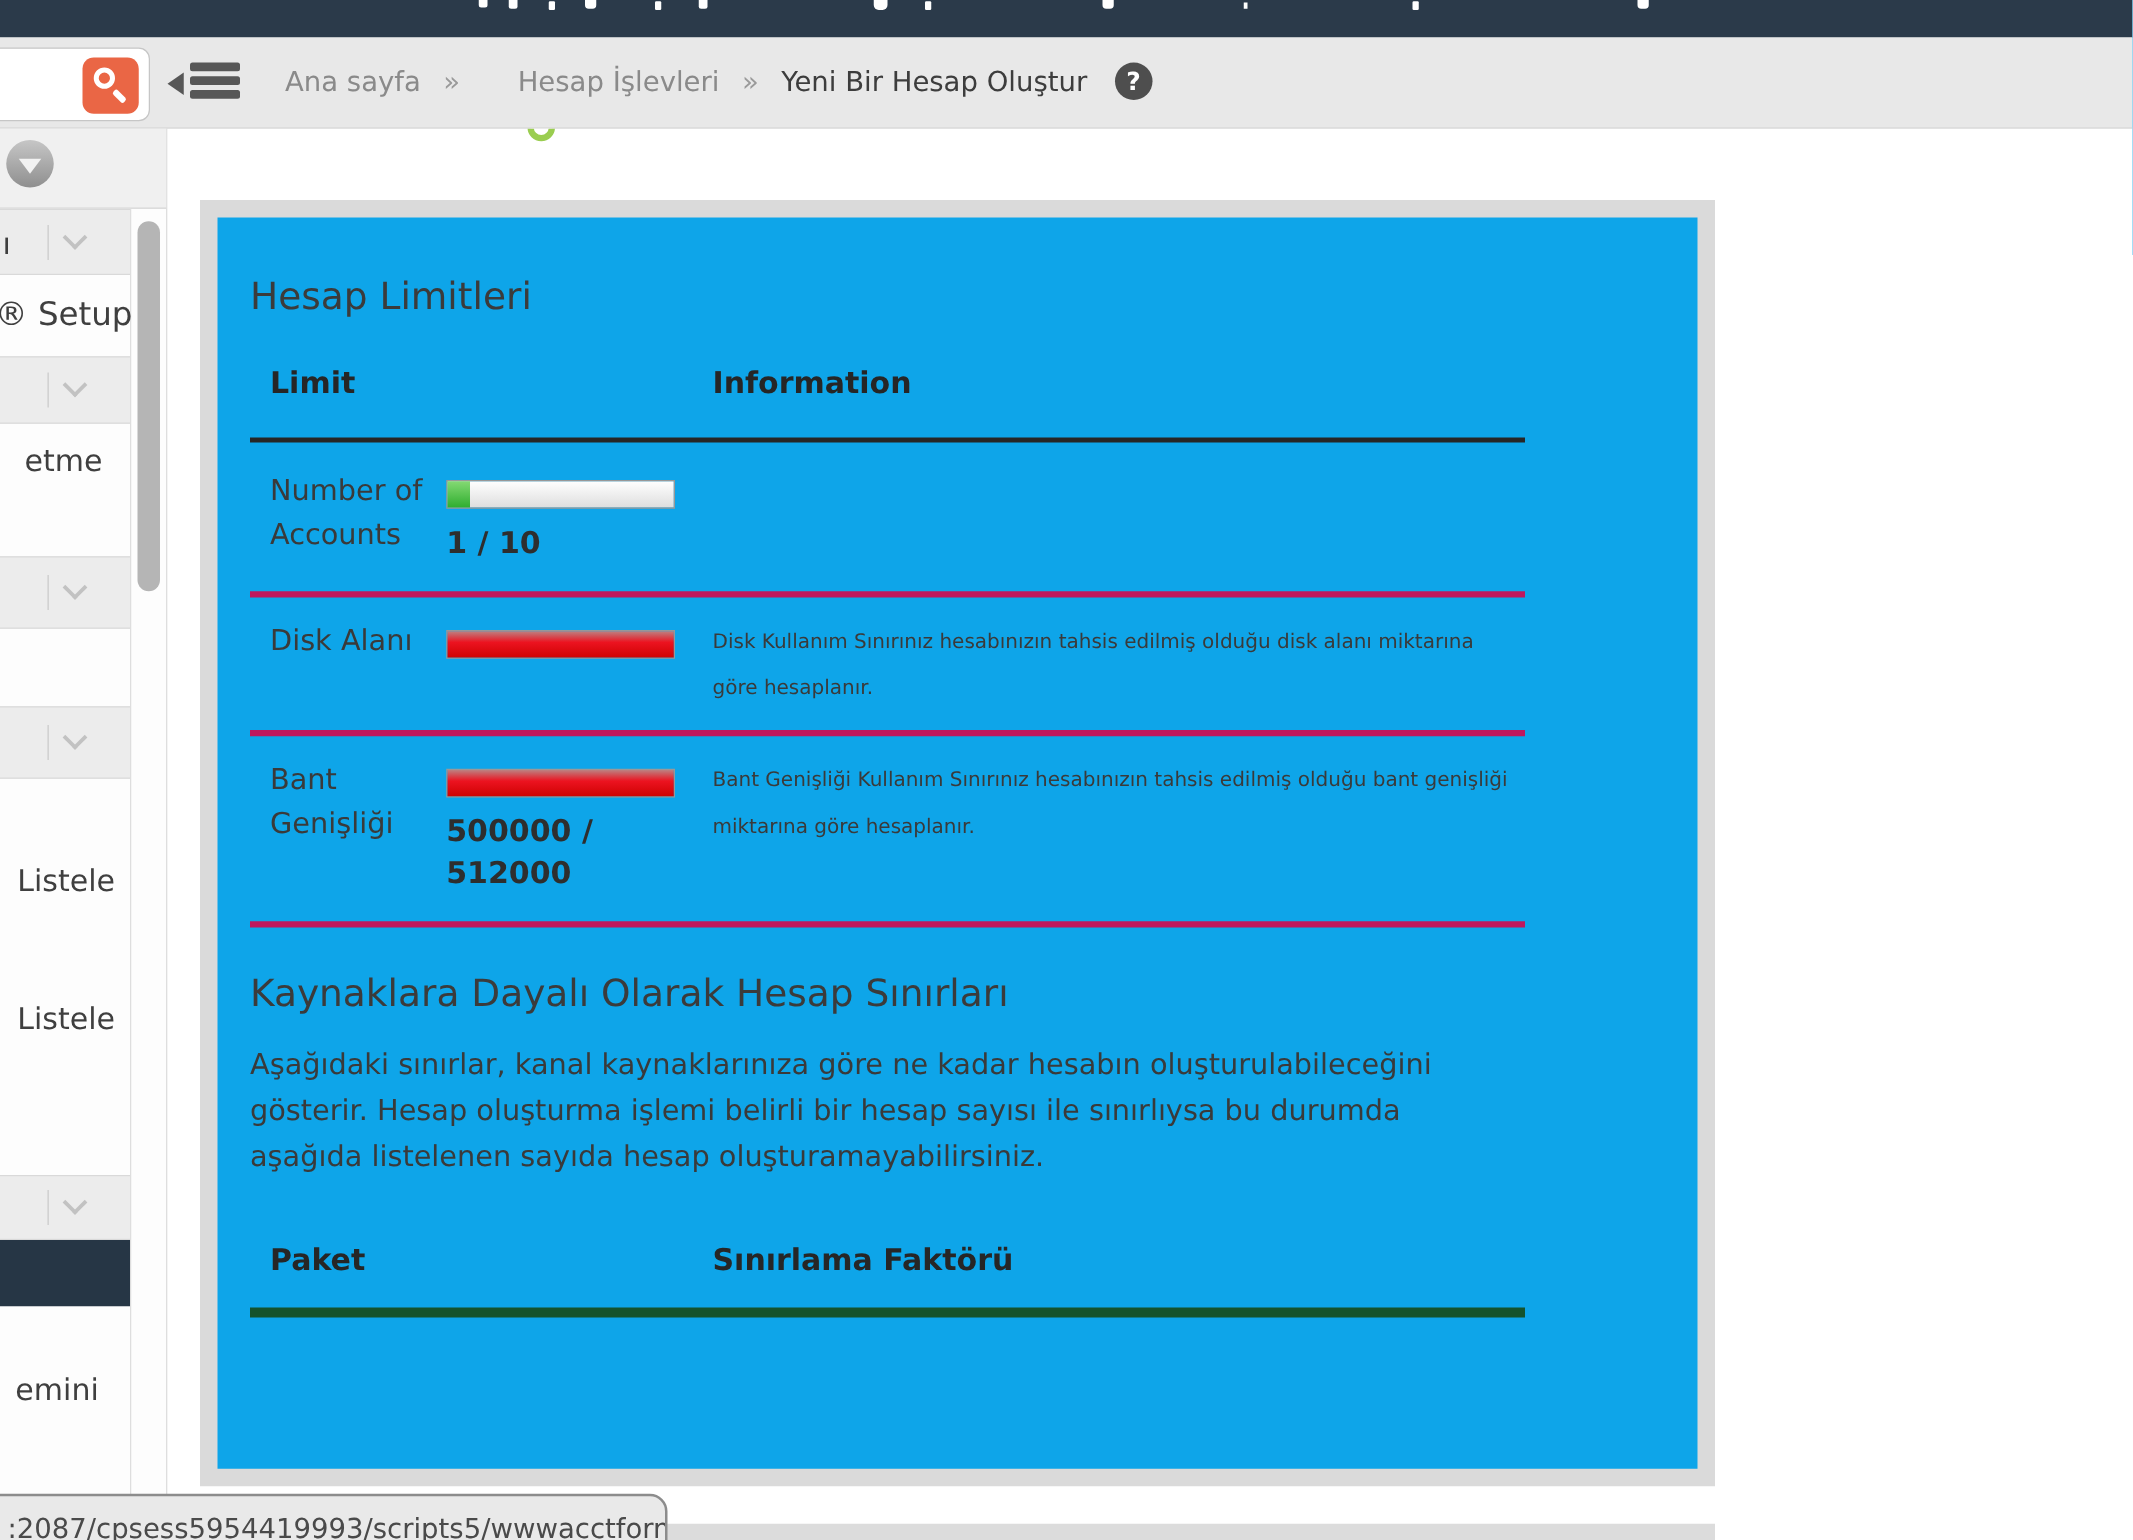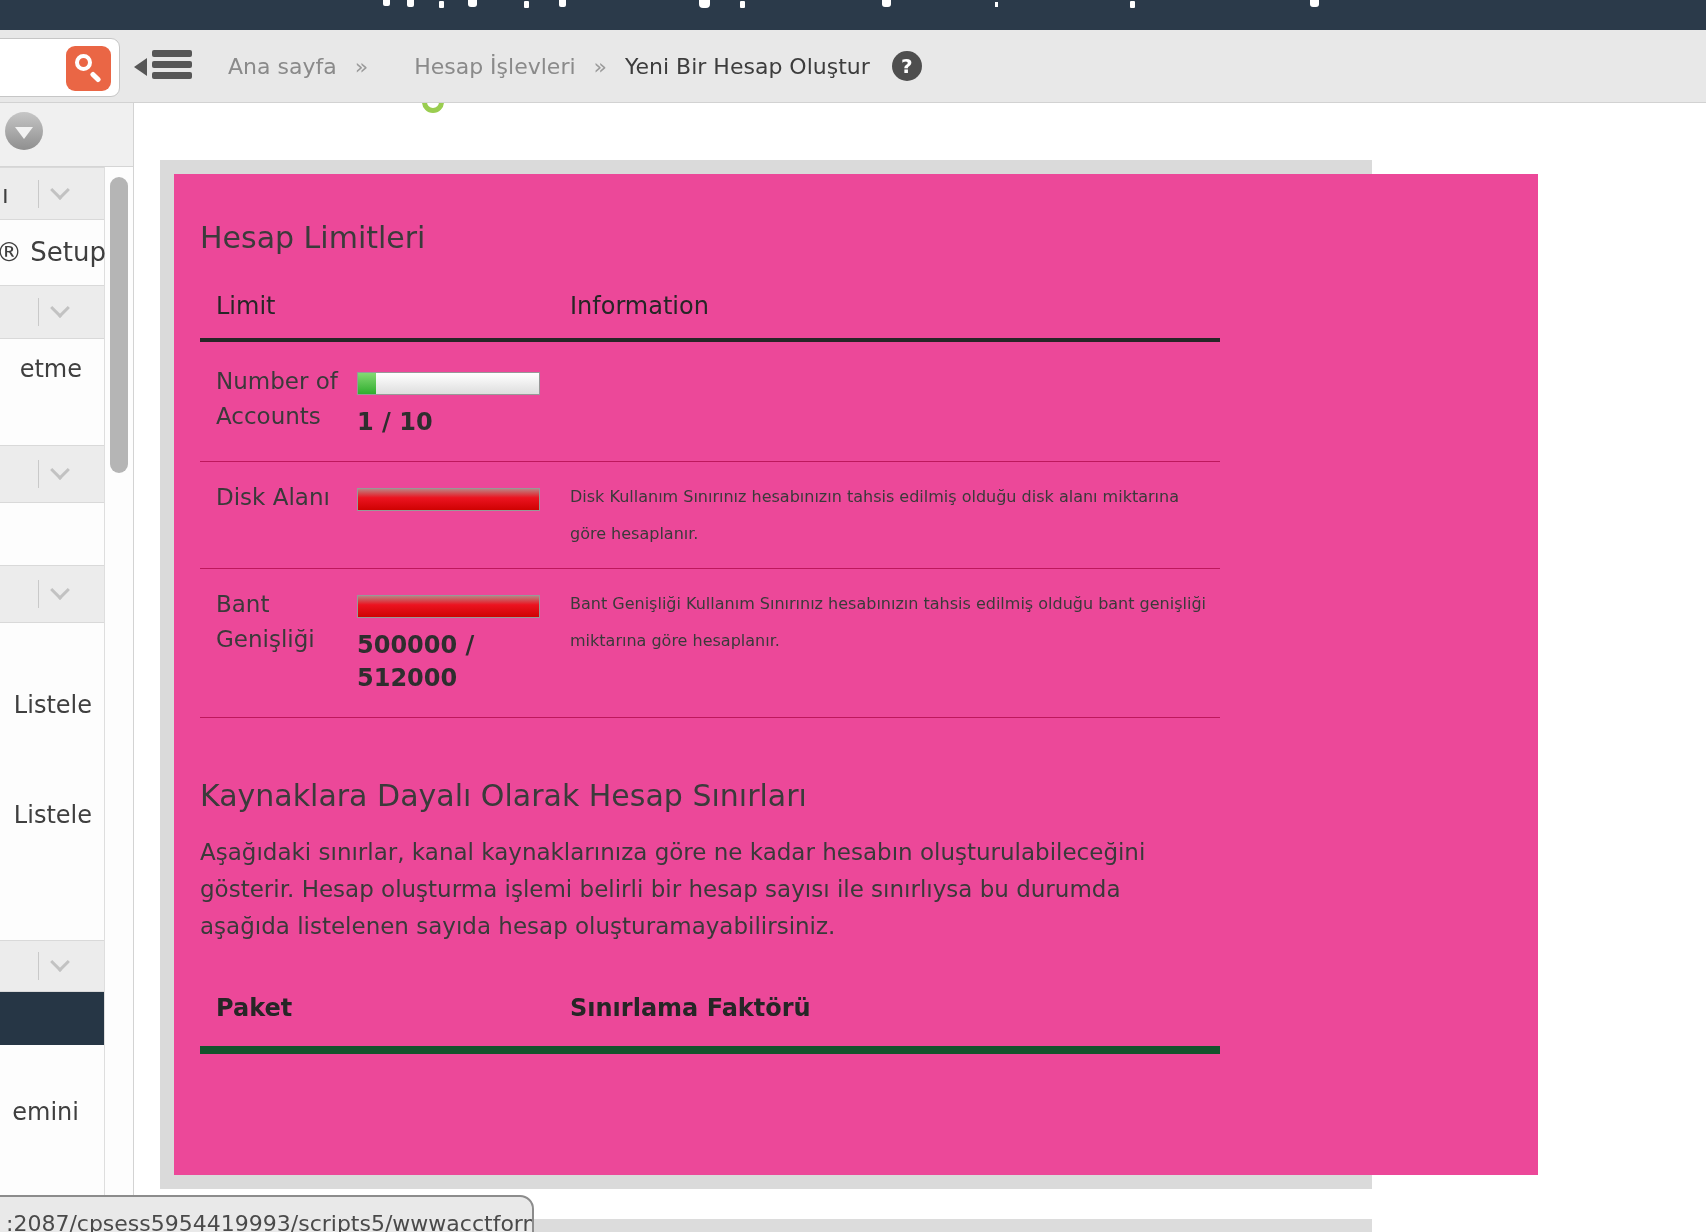--- a/index.html
+++ b/index.html
@@ -42,31 +42,31 @@
   .sb-chev { position:absolute; left:53px; top:50%; margin-top:-11px; width:14px; height:14px; border-right:3px solid #c2c2c2; border-bottom:3px solid #c2c2c2; transform:rotate(45deg); }
   .sb-label { position:absolute; font-size:24px; color:#3f3f3f; white-space:nowrap; cursor:pointer; }
   .sb-selected { position:absolute; left:0; top:889px; width:104px; height:53px; background:#263645; cursor:pointer; }
   .scroll-thumb { position:absolute; left:110px; top:74px; width:18px; height:296px; background:#b5b5b5; border-radius:9px; cursor:grab; }
 
   
   .main { position:absolute; left:134px; top:103px; width:1572px; height:1129px; background:#fff; overflow:hidden; }
   .green-dot { position:absolute; left:288px; top:-12px; width:22px; height:22px; border:5px solid #9acd50; background:#fff; border-radius:50%; }
 
   .outer-box { position:absolute; left:26px; top:57px; width:1212px; height:1029px; background:#dadada; }
-  .panel { position:absolute; left:14px; top:14px; width:1364px; height:1001px; background:#ec4899; }
+  .panel { position:absolute; left:14px; top:14px; width:1184px; height:1001px; background:#0ea5e9; }
 
   .panel-title { position:absolute; left:26px; font-size:30px; line-height:40px; color:#3b3b3b; }
   .title-1 { top:44px; }
   .title-2 { top:602px; }
 
   .limits-table { position:absolute; left:26px; top:118px; width:1020px; }
-  .t-head { display:flex; font-size:24px; font-weight:normal; color:#262626; padding-bottom:18px; border-bottom:4px solid #262626; }
+  .t-head { display:flex; font-size:24px; font-weight:bold; color:#262626; padding-bottom:30px; border-bottom:4px solid #262626; }
   .hc1 { width:157px; padding-left:16px; }
   .hc2 { width:213px; }
-  .t-row { display:flex; border-bottom:1px solid #be185d; }
+  .t-row { display:flex; border-bottom:5px solid #be185d; }
   .row-1 { padding:20px 0 22px 0; }
   .row-2 { padding:16px 0; }
   .row-3 { padding:16px 0 22px 0; }
   .c1 { width:157px; padding:2px 8px 0 16px; font-size:23px; line-height:35px; color:#3a3a3a; }
   .c2 { width:213px; padding:10px 24px 0 0; }
   .c3 { flex:1; font-size:16px; line-height:37px; color:#3a3a3a; padding-right:12px; }
   .meter { width:183px; height:23px; border:1px solid #989898; background:linear-gradient(#ffffff,#dedede); }
   .meter-fill { height:100%; }
   .fill-green { background:linear-gradient(#84d973,#2fae2f); }
   .fill-red { background:linear-gradient(#bc8181 0%,#ec1320 42%,#cf0202 100%); }

